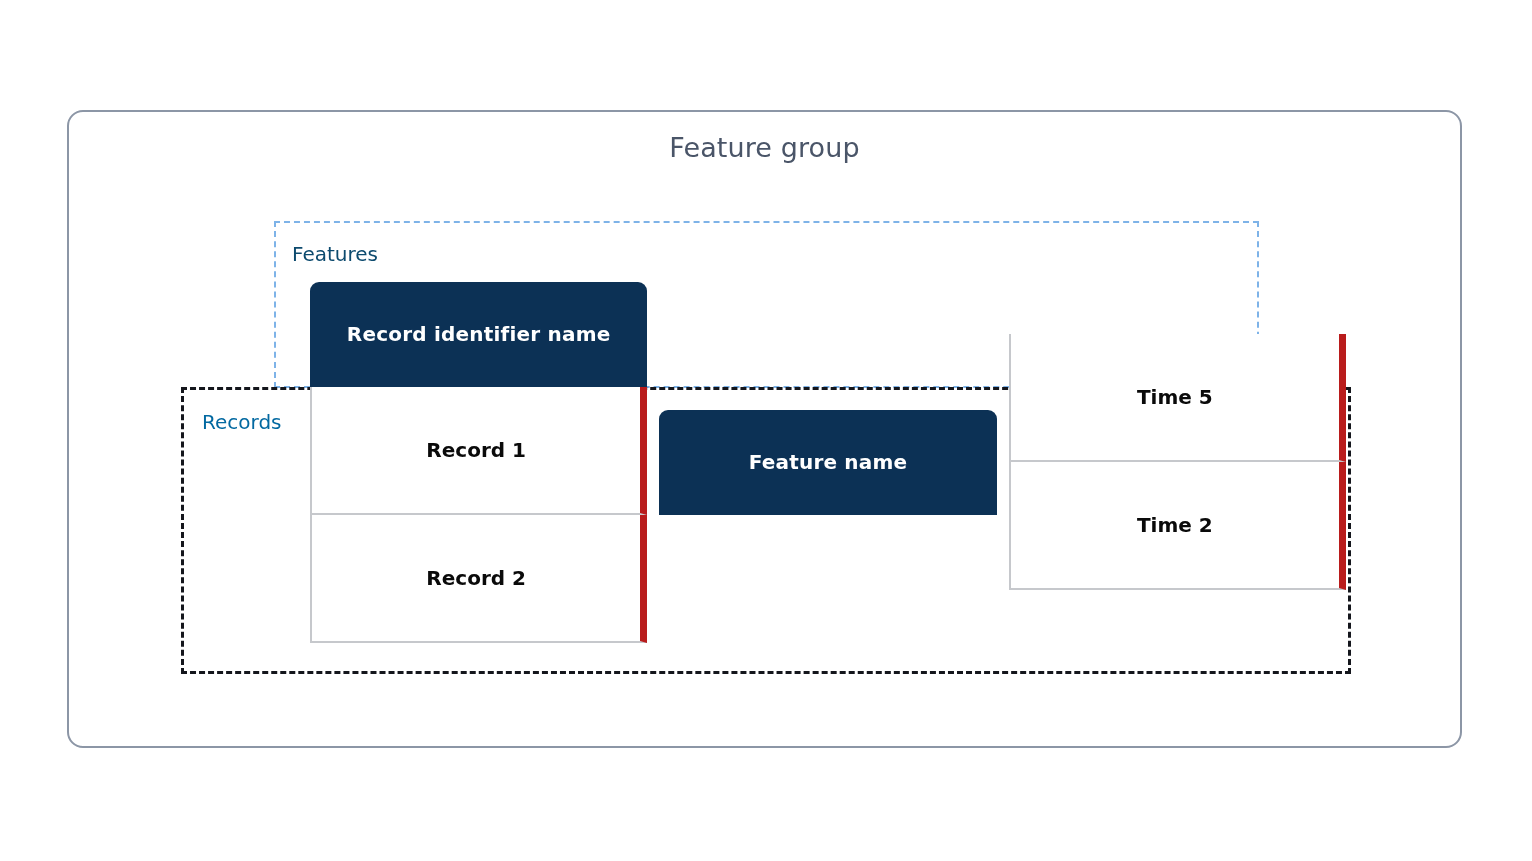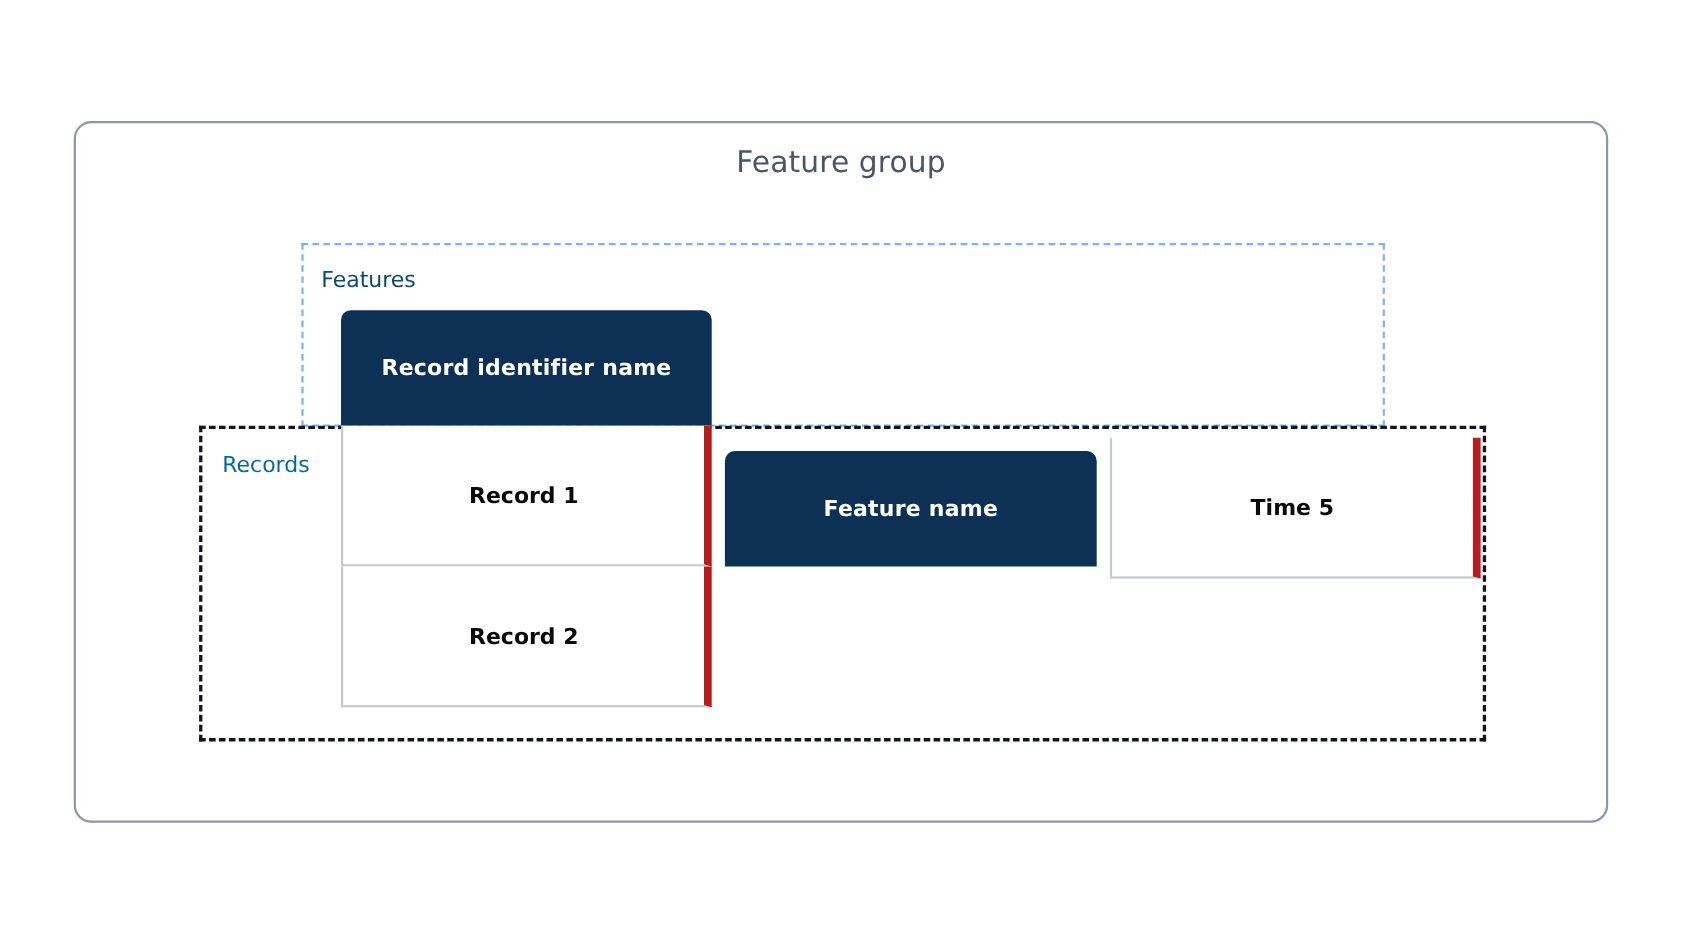--- a/index.html
+++ b/index.html
@@ -155,15 +155,16 @@
     <div class="col-cell">Record 1</div>
     <div class="col-cell">Record 2</div>
   </div>
 
   <div class="column">
     <div class="col-header">Feature name</div>
   </div>
 
   <div class="column">
     <div class="col-cell">Time 5</div>
+    <div class="col-cell">Time 2</div>
   </div>
 
 </div>
 
 </body></html>

